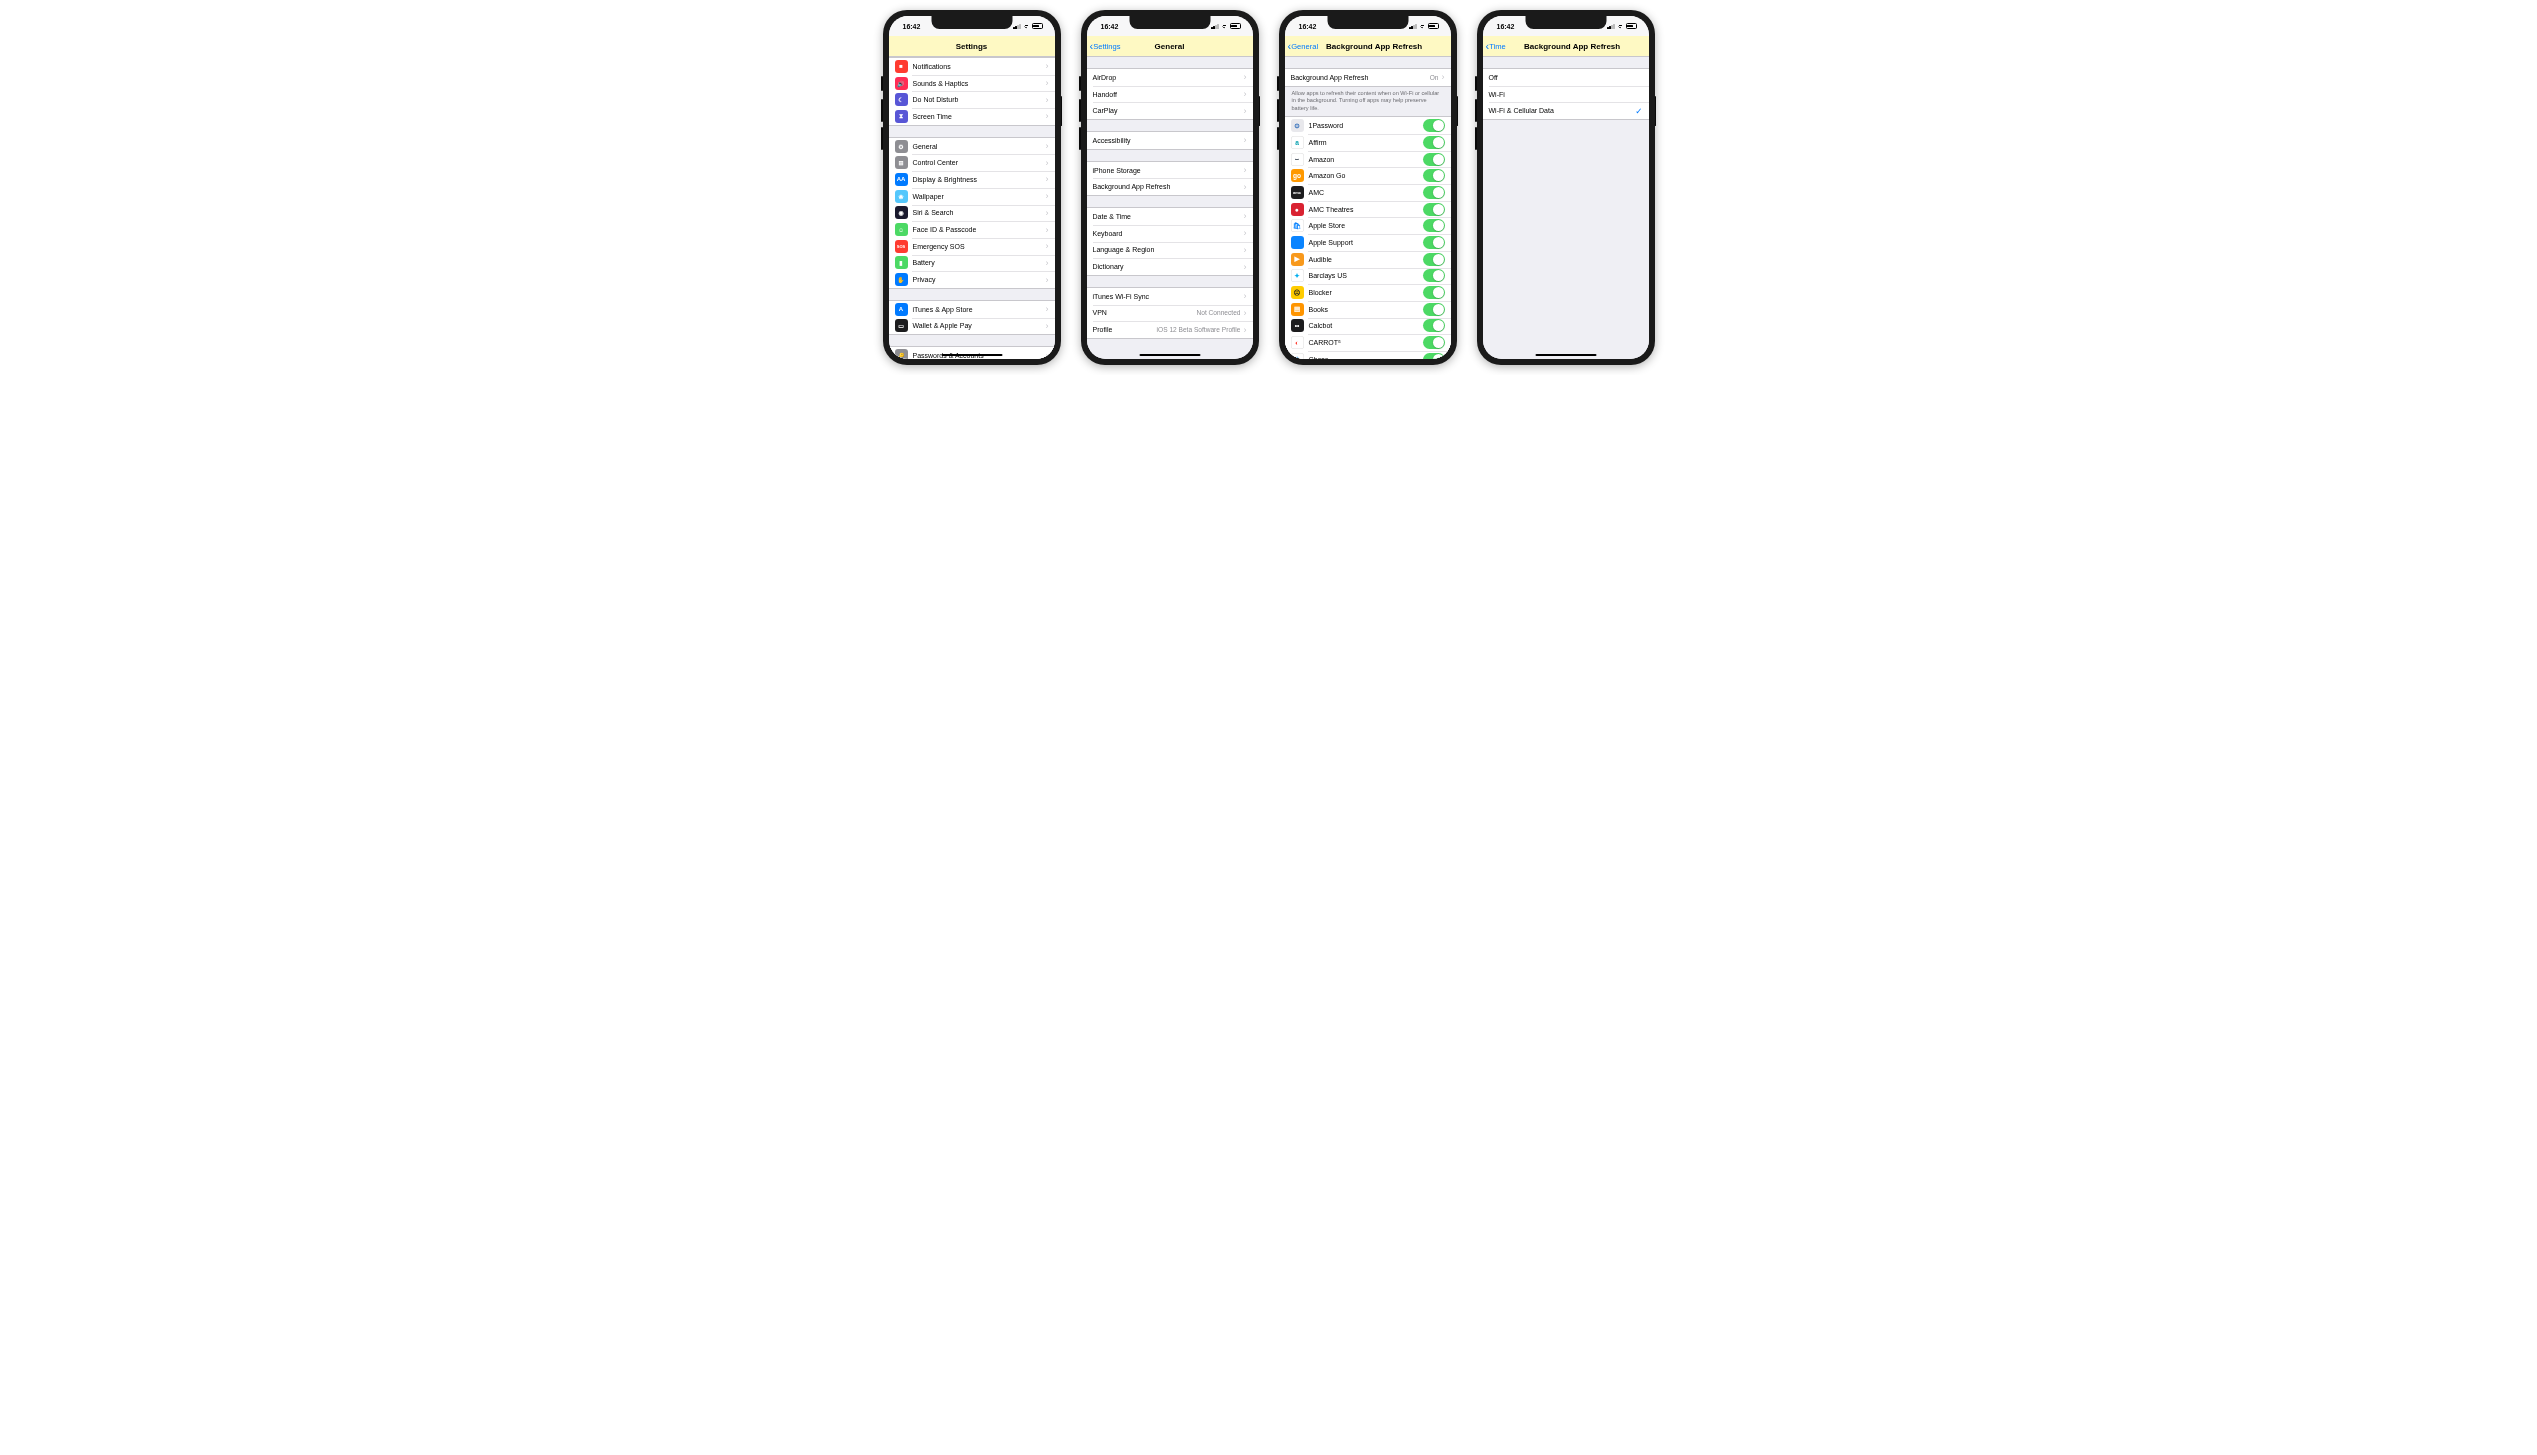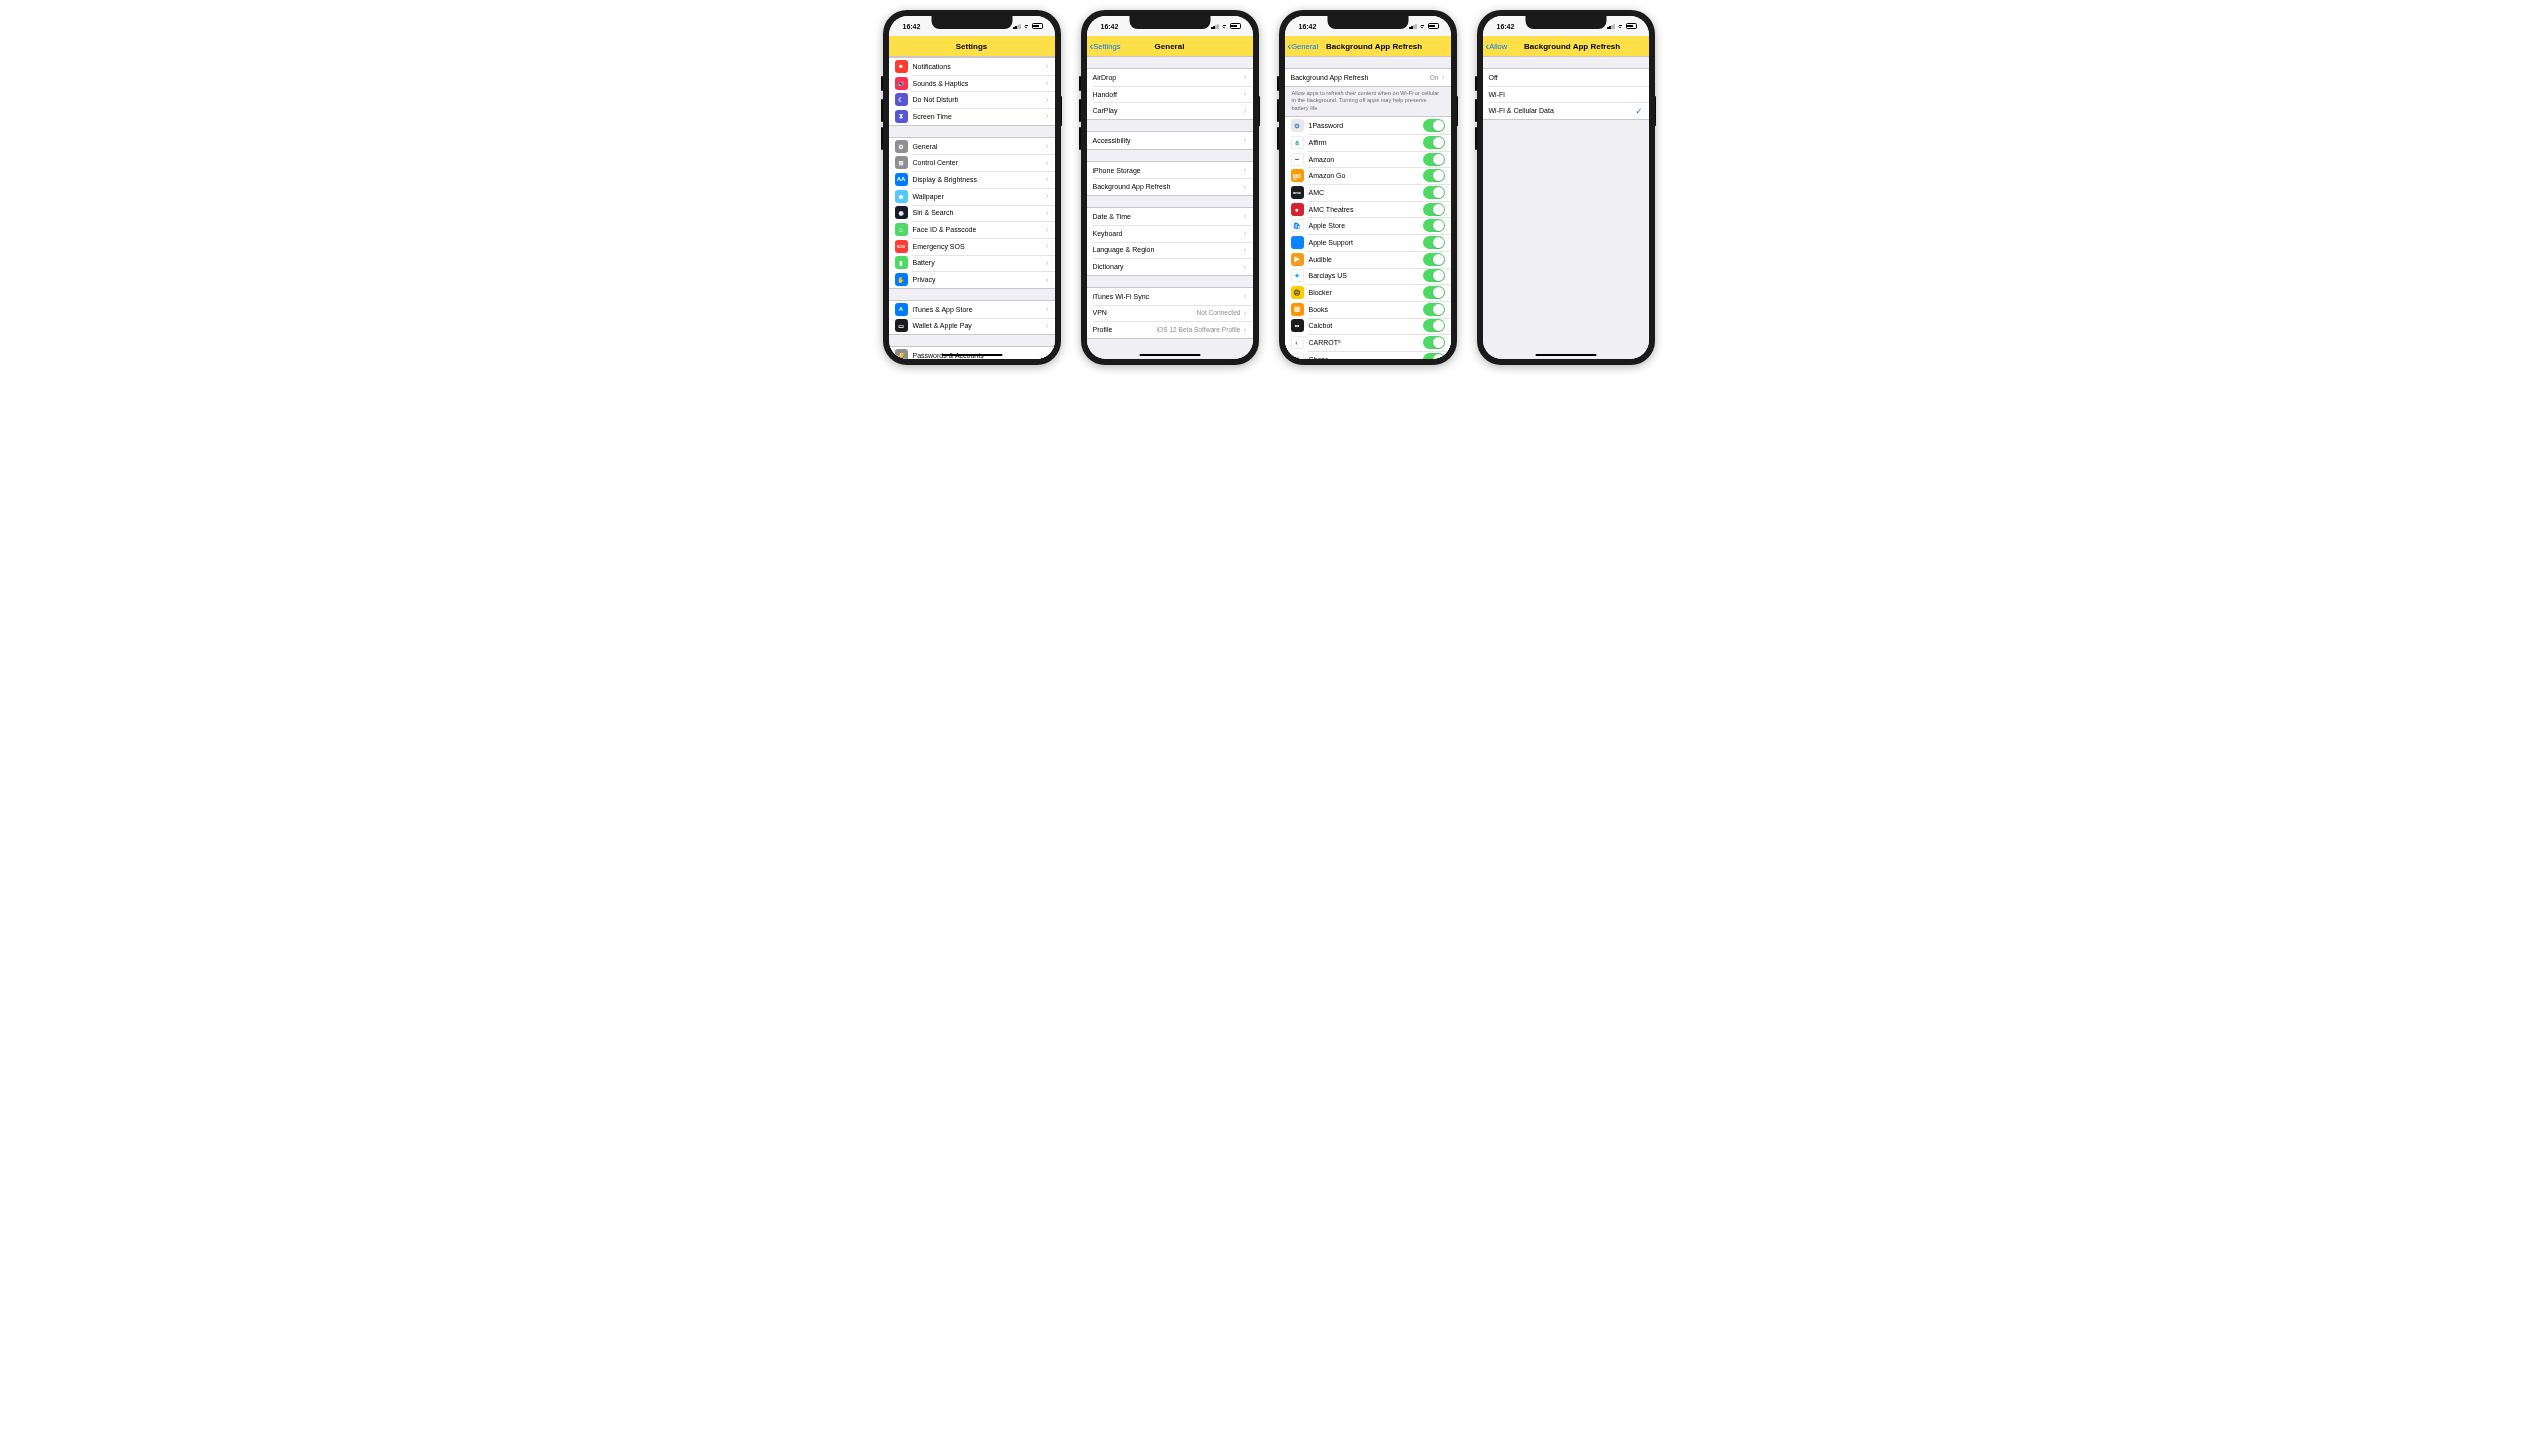--- a/index.html
+++ b/index.html
@@ -76,21 +76,21 @@
     radial-gradient(circle at 50% 100%, #000 0 1px, transparent 1px),
     radial-gradient(circle at 50% 100%, transparent 1.5px, #000 1.5px 2.5px, transparent 2.5px),
     radial-gradient(circle at 50% 100%, transparent 3px, #000 3px 4px, transparent 4px);
     clip-path: polygon(0 0, 100% 0, 50% 100%);
   }
   .battery { width:11px; height:5.6px; border:0.5px solid #000; border-radius:1.5px; position:relative; padding:0.5px;}
   .battery::after { content:""; position:absolute; right:-1.5px; top:1.5px; width:1px; height:2px; background:#000; border-radius:0 1px 1px 0;}
   .battery-fill { background:#000; height:100%; width:80%; border-radius:0.5px;}
   .nav-bar {
     height: 21px;
-    background: #fde047;
+    background: #fef9c3;
     border-bottom: 0.5px solid #c8c7cc;
     display: flex;
     align-items: center;
     position: relative;
     flex-shrink: 0;
   }
   .nav-back {
     display: flex;
     align-items: center;
     color: #007aff;
@@ -561,21 +561,21 @@
           </div>
         <div class="wifi"></div>
         <div class="battery">
             <div class="battery-fill"></div>
           </div>
       </div>
     </div>
     <div class="nav-bar">
       <div class="nav-back">
         <span class="chev">‹</span>
-        <span>Allow</span>
+        <span>Time</span>
       </div>
       <div class="nav-title shift">Background App Refresh</div>
     </div>
     <div class="content" id="s4-content">
         <div class="spacer"></div>
         <div class="group" style="margin-top:0">
           <div class="row">
       <div class="row-label">Off</div>
 
     </div>

